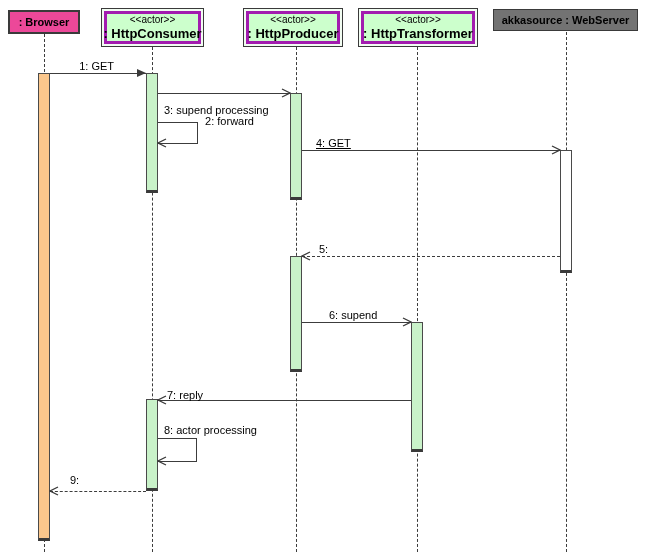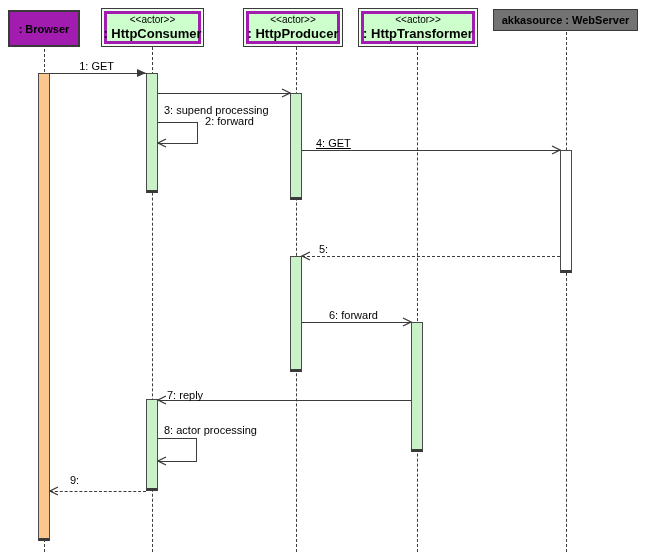--- a/index.html
+++ b/index.html
@@ -42,21 +42,21 @@
 <body>
 
 <div class="canvas">
 
   <div class="lifeline" style="left:44px;  top:34px; height:518px;"></div>
   <div class="lifeline" style="left:152px; top:47px; height:505px;"></div>
   <div class="lifeline" style="left:296px; top:47px; height:505px;"></div>
   <div class="lifeline" style="left:417px; top:47px; height:505px;"></div>
   <div class="lifeline" style="left:566px; top:32px; height:520px;"></div>
 
-  <div class="head" style="left:8px; top:10px; width:72px; height:37px; background:#a21caf;">
+  <div class="head" style="left:8px; top:10px; width:72px; height:24px; background:#ec4899;">
     <span>: Browser</span>
   </div>
 
   <div class="head head-double" style="left:101px; top:8px; width:103px; height:39px;">
     <div class="head-inner">
       <div class="stereo">&lt;&lt;actor&gt;&gt;</div>
       <div class="pname">: HttpConsumer</div>
     </div>
   </div>
 
@@ -111,21 +111,21 @@
   <div class="mline dashed" style="left:302px; top:256px; width:258px;"></div>
   <svg class="arrow" style="left:301px; top:251px;" viewBox="0 0 10 10">
       <path d="M9 1 L1 5 L9 9" fill="none" stroke="#3a3a3a" stroke-width="1.3"></path>
     </svg>
   <div class="mlabel" style="left:319px; top:243px;">5:</div>
 
   <div class="mline" style="left:302px; top:322px; width:109px;"></div>
   <svg class="arrow" style="left:402px; top:317px;" viewBox="0 0 10 10">
       <path d="M1 1 L9 5 L1 9" fill="none" stroke="#3a3a3a" stroke-width="1.3"></path>
     </svg>
-  <div class="mlabel" style="left:329px; top:309px;">6: forward</div>
+  <div class="mlabel" style="left:329px; top:309px;">6: supend</div>
 
   <div class="mline" style="left:158px; top:400px; width:253px;"></div>
   <svg class="arrow" style="left:157px; top:395px;" viewBox="0 0 10 10">
       <path d="M9 1 L1 5 L9 9" fill="none" stroke="#3a3a3a" stroke-width="1.3"></path>
     </svg>
   <div class="mlabel" style="left:167px; top:389px;">7: reply</div>
 
   <div class="loop" style="left:158px; top:438px; width:39px; height:24px;"></div>
   <svg class="arrow" style="left:157px; top:456px;" viewBox="0 0 10 10">
       <path d="M9 1 L1 5 L9 9" fill="none" stroke="#3a3a3a" stroke-width="1.3"></path>

